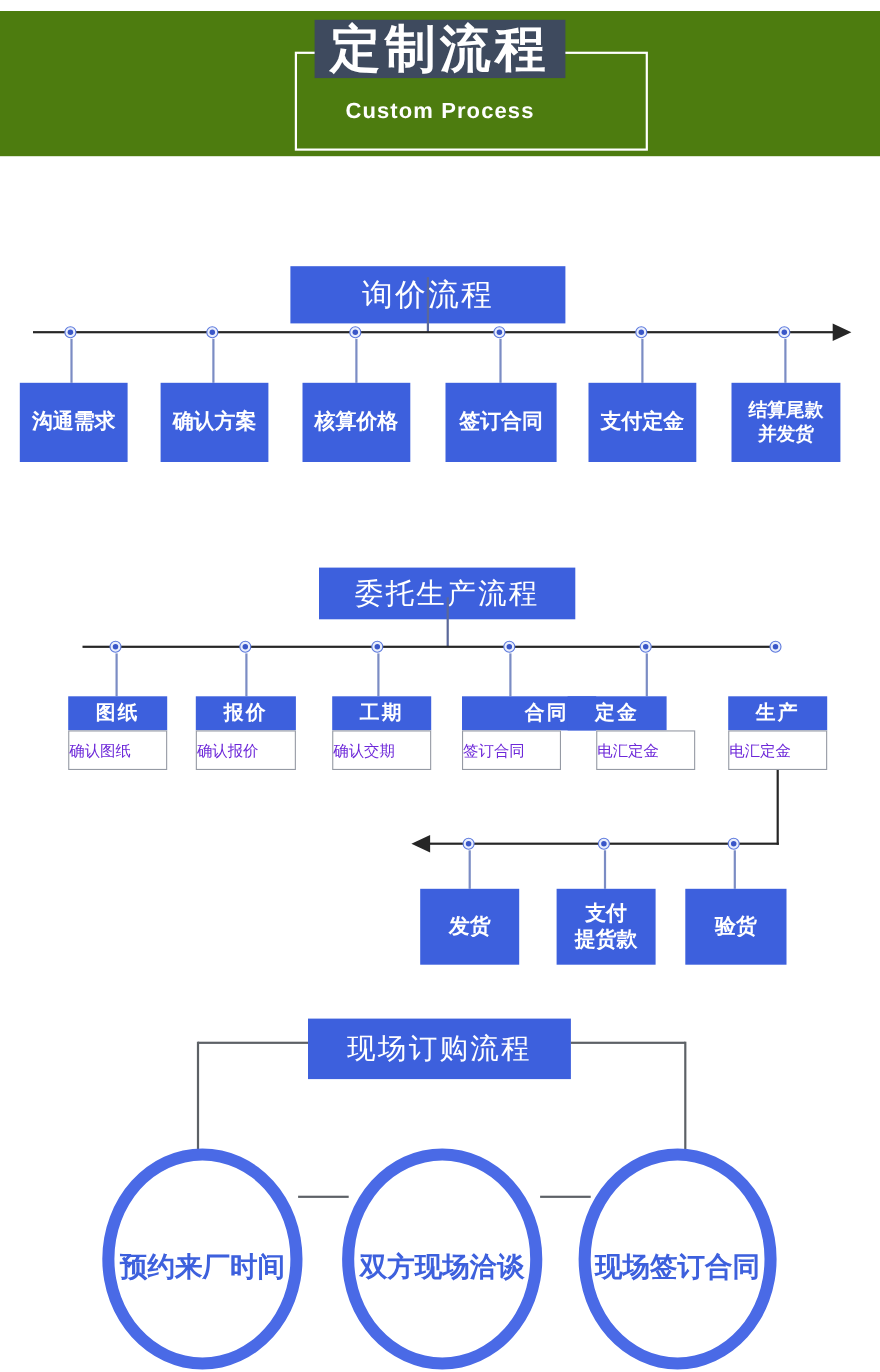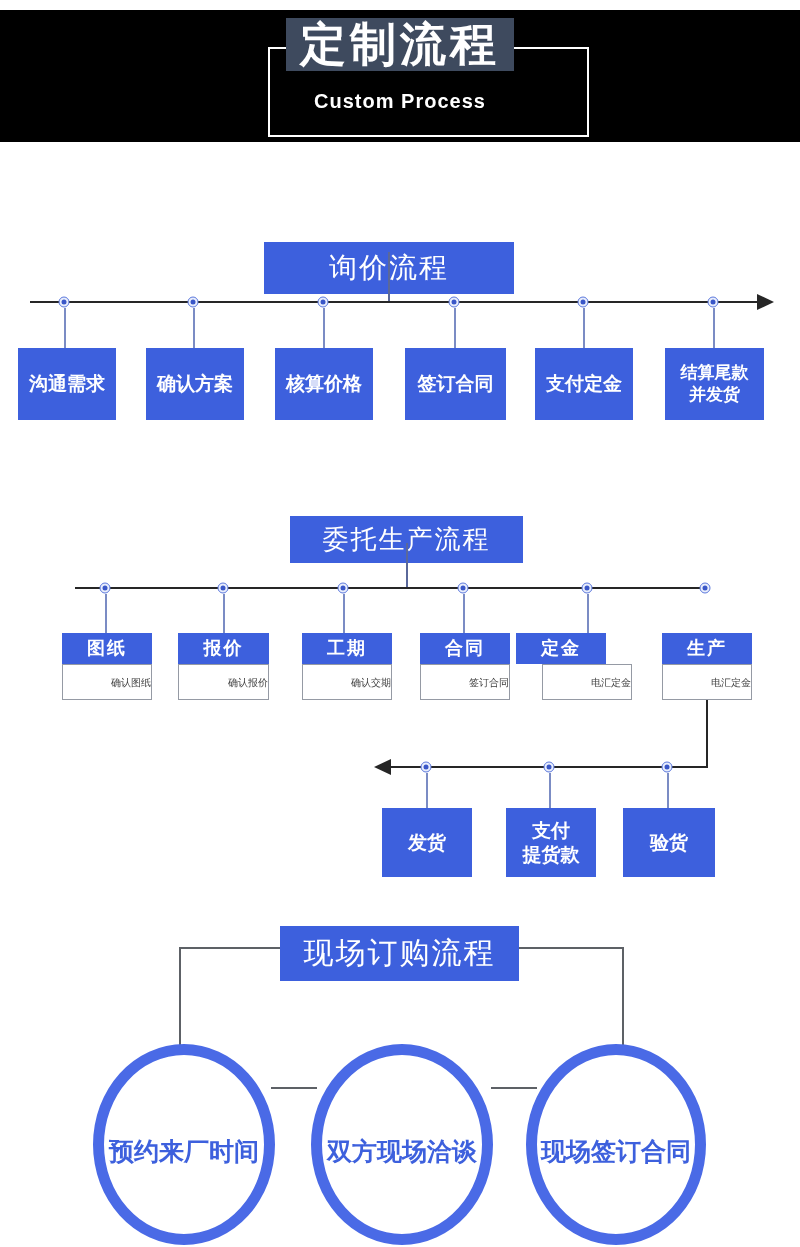--- a/index.html
+++ b/index.html
@@ -1,19 +1,19 @@
 <!DOCTYPE html>
 <html><head>
 <meta charset="utf-8">
 <style>
   html,body{margin:0;padding:0;background:#fff;}
   .canvas{position:relative;width:800px;height:1247px;background:#ffffff;overflow:hidden;
           font-family:"Liberation Sans","DejaVu Sans",sans-serif;}
   
-  .banner{position:absolute;left:0;top:10px;width:800px;height:132px;background:#000000;}
+  .banner{position:absolute;left:0;top:10px;width:800px;height:132px;background:#4d7c0f;}
   .frame{position:absolute;left:268px;top:37px;width:317px;height:86px;border:2px solid #ffffff;}
   .hero-title{position:absolute;left:50%;top:8px;transform:translateX(-50%);
               background:#3e4a5e;color:#ffffff;font-size:46px;font-weight:bold;
               letter-spacing:4px;padding:0 14px;white-space:nowrap;line-height:1.15;}
   .hero-sub{position:absolute;left:0;top:80px;width:100%;text-align:center;color:#ffffff;
             font-size:20px;font-weight:bold;letter-spacing:1px;}
   
   .bluebox{position:absolute;background:#3d60dd;color:#ffffff;display:flex;
            align-items:center;justify-content:center;text-align:center;}
   .titlebox{font-size:28px;letter-spacing:2px;}
@@ -25,22 +25,22 @@
         border-radius:50%;transform:translate(-50%,-50%);box-sizing:border-box;}
   .node::after{content:'';position:absolute;left:2px;top:2px;right:2px;bottom:2px;
                border-radius:50%;background:#3a57c8;}
   .arrow-right{position:absolute;width:0;height:0;border-top:8px solid transparent;
                border-bottom:8px solid transparent;border-left:17px solid #262626;}
   .arrow-left{position:absolute;width:0;height:0;border-top:8px solid transparent;
               border-bottom:8px solid transparent;border-right:17px solid #262626;}
   
   .col-head{position:absolute;height:31px;line-height:31px;background:#3d60dd;color:#fff;
             text-align:center;font-size:18px;font-weight:600;letter-spacing:2px;}
-  .col-sub{position:absolute;height:36px;line-height:35px;background:#ffffff;color:#404040;
-           text-align:right;font-size:10px;border:1px solid #959aa4;box-sizing:border-box;}
+  .col-sub{position:absolute;height:36px;line-height:35px;background:#ffffff;color:#6d28d9;
+           text-align:left;font-size:14px;border:1px solid #959aa4;box-sizing:border-box;}
   .note{position:absolute;color:#1f1f1f;font-size:21px;letter-spacing:1px;
         text-align:center;white-space:pre;}
   
   .gline{position:absolute;background:#5d6166;}
   .circle{position:absolute;width:182px;height:201px;border:11px solid #4a6ae6;background:#ffffff;
           border-radius:50%;box-sizing:border-box;display:flex;align-items:center;
           justify-content:center;}
   .circle span{color:#3d60dd;font-size:25px;font-weight:bold;white-space:nowrap;
                margin-top:14px;}
 </style>
@@ -100,21 +100,21 @@
   <div class="vdrop" style="left:343px;top:594px;height:39px;"></div>
   <div class="vdrop" style="left:463px;top:594px;height:39px;"></div>
   <div class="vdrop" style="left:587px;top:594px;height:39px;"></div>
 
   <div class="col-head" style="left:62px;top:633px;width:90px;">图纸</div>
   <div class="col-sub" style="left:62px;top:664px;width:90px;">确认图纸</div>
   <div class="col-head" style="left:178px;top:633px;width:91px;">报价</div>
   <div class="col-sub" style="left:178px;top:664px;width:91px;">确认报价</div>
   <div class="col-head" style="left:302px;top:633px;width:90px;">工期</div>
   <div class="col-sub" style="left:302px;top:664px;width:90px;">确认交期</div>
-  <div class="col-head" style="left:420px;top:633px;width:90px;">合同</div>
+  <div class="col-head" style="left:420px;top:633px;width:90px;padding-left:32px;">合同</div>
   <div class="col-sub" style="left:420px;top:664px;width:90px;">签订合同</div>
   <div class="col-head" style="left:516px;top:633px;width:90px;">定金</div>
   <div class="col-sub" style="left:542px;top:664px;width:90px;">电汇定金</div>
   <div class="col-head" style="left:662px;top:633px;width:90px;">生产</div>
   <div class="col-sub" style="left:662px;top:664px;width:90px;">电汇定金</div>
 
   <div class="hline" style="left:706px;top:700px;width:2px;height:68px;"></div>
   <div class="hline" style="left:390px;top:766px;width:318px;"></div>
   <div class="arrow-left" style="left:374px;top:759px;"></div>
 
@@ -124,21 +124,21 @@
 
   <div class="vdrop" style="left:426px;top:773px;height:35px;"></div>
   <div class="vdrop" style="left:549px;top:773px;height:35px;"></div>
   <div class="vdrop" style="left:667px;top:773px;height:35px;"></div>
 
   <div class="bluebox stepbox" style="left:382px;top:808px;width:90px;height:69px;">发货</div>
   <div class="bluebox stepbox" style="left:506px;top:808px;width:90px;height:69px;">支付
 提货款</div>
   <div class="bluebox stepbox" style="left:623px;top:808px;width:92px;height:69px;">验货</div>
 
-  <div class="bluebox" style="left:280px;top:926px;width:239px;height:55px;font-size:30px;letter-spacing:2px;">现场订购流程</div>
+  <div class="bluebox" style="left:280px;top:926px;width:239px;height:55px;font-size:26px;letter-spacing:2px;">现场订购流程</div>
 
   <div class="gline" style="left:180px;top:947px;width:100px;height:2px;"></div>
   <div class="gline" style="left:179px;top:947px;width:2px;height:101px;"></div>
   <div class="gline" style="left:519px;top:947px;width:104px;height:2px;"></div>
   <div class="gline" style="left:622px;top:947px;width:2px;height:101px;"></div>
   <div class="gline" style="left:271px;top:1087px;width:46px;height:2px;"></div>
   <div class="gline" style="left:491px;top:1087px;width:46px;height:2px;"></div>
 
   <div class="circle" style="left:93px;top:1044px;">
     <span>预约来厂时间</span>

